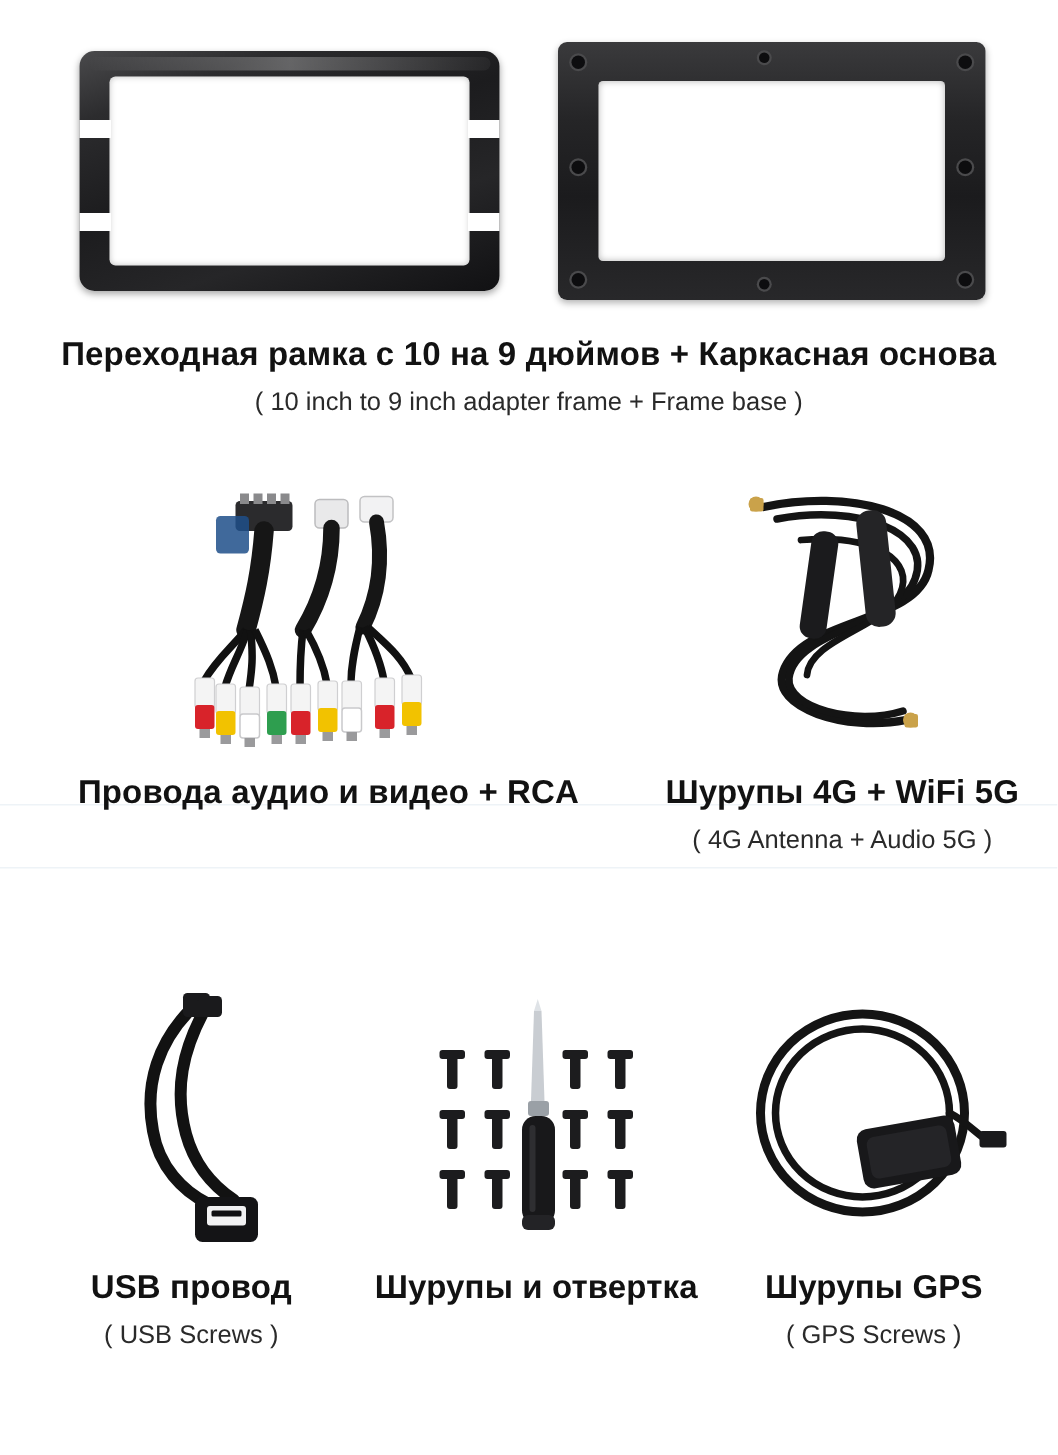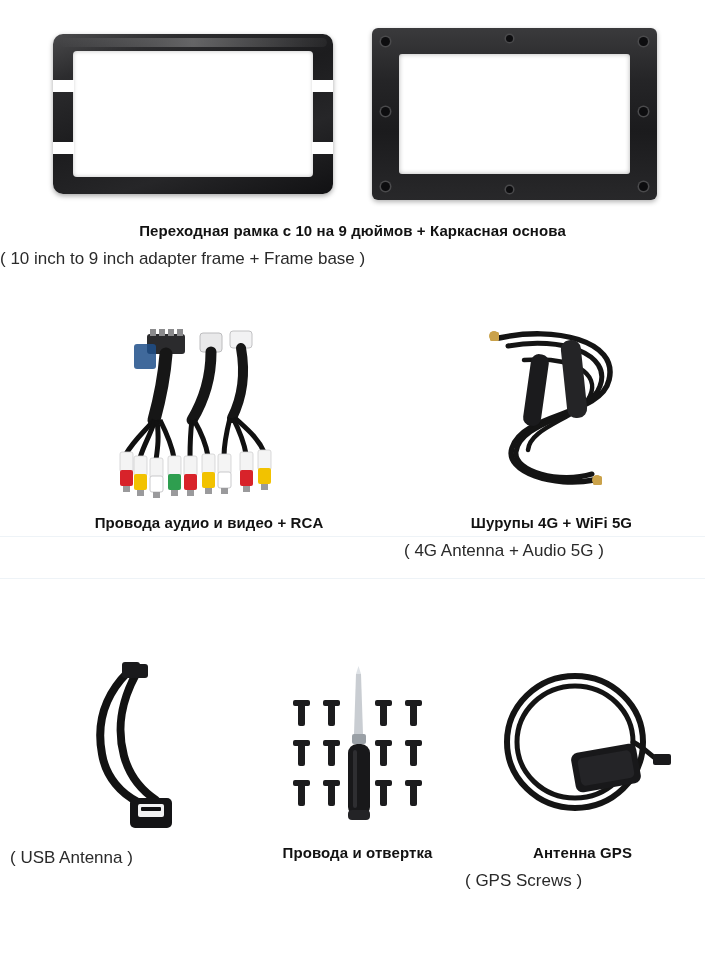--- a/index.html
+++ b/index.html
@@ -16,31 +16,31 @@
   }
   .page {
     position: relative;
     width: 705px;
     height: 970px;
     background: #ffffff;
   }
 
   
   .caption-ru {
-    font-size: 15px;
+    font-size: 22px;
     font-weight: bold;
     letter-spacing: 0.1px;
     text-align: center;
     color: #121212;
     line-height: 1.25;
   }
   .caption-en {
     font-size: 17px;
     font-weight: normal;
-    text-align: left;
+    text-align: center;
     color: #2a2a2a;
     line-height: 1.3;
     margin-top: 7px;
   }
 
   
   .sec1 {
     position: absolute;
     top: 0;
     left: 0;
@@ -133,21 +133,21 @@
   .frame-b .h6 { right: 9px; top: 79px; }
   .frame-b .h7 { left: 134px; top: 7px; width: 7px; height: 7px; }
   .frame-b .h8 { left: 134px; bottom: 7px; width: 7px; height: 7px; }
 
   .sec1-cap { position: absolute; top: 222px; left: 0; width: 705px; }
 
   
   .sec2 {
     position: absolute;
     top: 320px;
-    left: 4px;
+    left: 14px;
     width: 627px;
     height: 290px;
   }
   .sec2-col-l { position: absolute; left: 10px; top: 0; width: 390px; }
   .sec2-col-r { position: absolute; left: 400px; top: 0; width: 295px; }
   .art2 { position: relative; height: 190px; }
 
   
   .harness { position: absolute; left: 0; top: 0; width: 390px; height: 190px; }
 
@@ -320,21 +320,22 @@
           <path d="M118 22 C96 44, 86 72, 92 104 C96 128, 112 144, 128 152" stroke="#121212" stroke-width="8" fill="none" stroke-linecap="round"></path>
           <path d="M126 24 C112 50, 106 76, 114 106 C120 128, 134 142, 146 150" stroke="#121212" stroke-width="8" fill="none" stroke-linecap="round"></path>
           <rect x="112" y="12" width="18" height="16" rx="3" fill="#1a1a1c"></rect>
           <rect x="122" y="14" width="16" height="14" rx="3" fill="#1a1a1c"></rect>
           <rect x="120" y="148" width="42" height="30" rx="5" fill="#141416"></rect>
           <rect x="128" y="154" width="26" height="13" rx="2" fill="#f2f2f3"></rect>
           <rect x="131" y="157" width="20" height="4" rx="1" fill="#101012"></rect>
         </svg>
       </div>
       <div class="cap-wrap">
-        <div class="caption-en">( USB Antenna )</div>
+        <div class="caption-ru">USB провод</div>
+        <div class="caption-en">( USB Screws )</div>
       </div>
     </div>
 
     <div class="sec3-col c2">
       <div class="art3">
         <svg viewBox="0 0 235 190" width="235" height="190" xmlns="http://www.w3.org/2000/svg">
 
           <path d="M116 24 L121 24 L123 84 L114 84 Z" fill="#c9cdd2"></path>
           <path d="M116 24 L118.5 16 L121 24 Z" fill="#dfe3e7"></path>
           <rect x="112" y="84" width="14" height="10" rx="2" fill="#9aa0a6"></rect>
@@ -367,36 +368,36 @@
             <rect x="170" y="54" width="7" height="22" rx="2"></rect>
               <rect x="165" y="50" width="17" height="6" rx="2"></rect>
             <rect x="170" y="94" width="7" height="22" rx="2"></rect>
               <rect x="165" y="90" width="17" height="6" rx="2"></rect>
             <rect x="170" y="134" width="7" height="22" rx="2"></rect>
               <rect x="165" y="130" width="17" height="6" rx="2"></rect>
           </g>
         </svg>
       </div>
       <div class="cap-wrap">
-        <div class="caption-ru">Провода и отвертка</div>
+        <div class="caption-ru">Шурупы и отвертка</div>
       </div>
     </div>
 
     <div class="sec3-col c3">
       <div class="art3">
         <svg viewBox="0 0 235 190" width="235" height="190" xmlns="http://www.w3.org/2000/svg">
           <ellipse cx="110" cy="92" rx="68" ry="66" fill="none" stroke="#141414" stroke-width="6"></ellipse>
           <ellipse cx="110" cy="92" rx="58" ry="56" fill="none" stroke="#141414" stroke-width="5"></ellipse>
           <path d="M168 92 C180 98, 188 108, 196 112" stroke="#141414" stroke-width="5" fill="none" stroke-linecap="round"></path>
           <rect x="188" y="104" width="18" height="11" rx="2" fill="#1a1a1c"></rect>
           <rect x="108" y="98" width="66" height="40" rx="7" fill="#18181a" transform="rotate(-10 141 118)"></rect>
           <rect x="114" y="104" width="54" height="28" rx="5" fill="#242427" transform="rotate(-10 141 118)"></rect>
         </svg>
       </div>
       <div class="cap-wrap">
-        <div class="caption-ru">Антенна GPS</div>
+        <div class="caption-ru">Шурупы GPS</div>
         <div class="caption-en">( GPS Screws )</div>
       </div>
     </div>
 
   </div>
 
 </div>
 
 </body></html>

